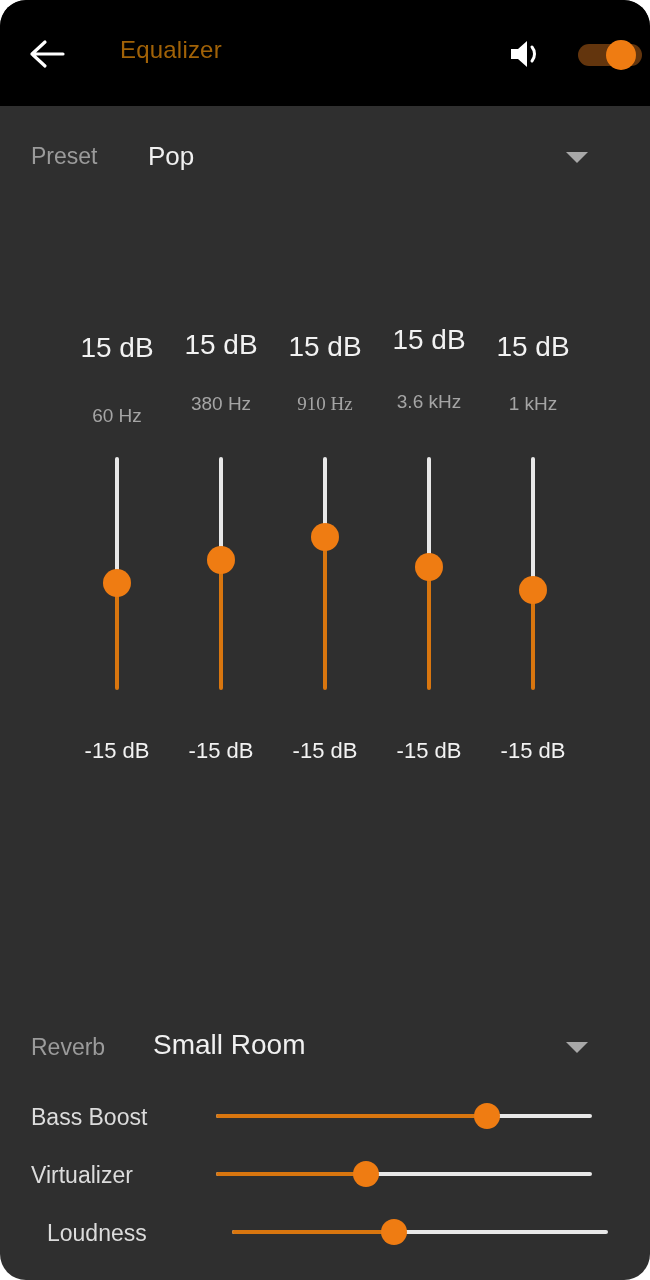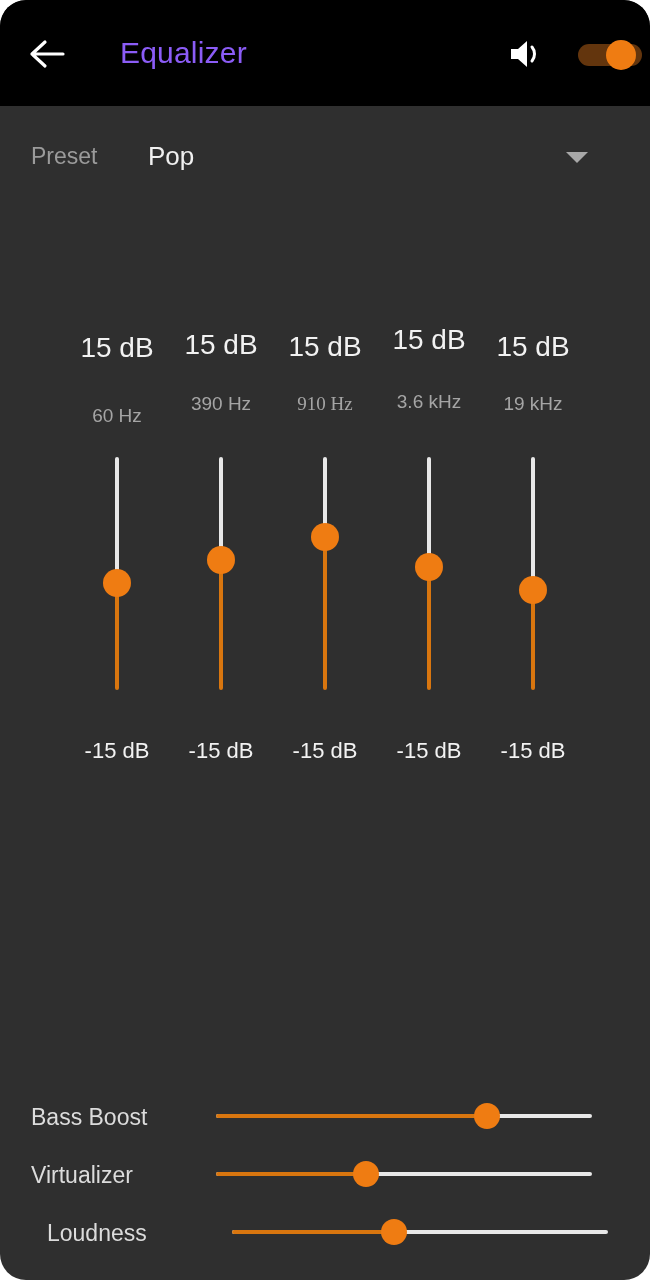--- a/index.html
+++ b/index.html
@@ -38,22 +38,22 @@
   #back-btn {
     position: absolute;
     left: 26px; top: 33px;
     width: 42px; height: 42px;
     display: flex; align-items: center; justify-content: center;
     cursor: pointer;
   }
   #appbar-title {
     position: absolute;
     left: 120px; top: 36px;
-    font-size: 30px;
-    color: #8b5cf6;
+    font-size: 24px;
+    color: #a16207;
     letter-spacing: 0.2px;
     white-space: nowrap;
   }
   #volume-btn {
     position: absolute;
     left: 506px; top: 37px;
     width: 40px; height: 34px;
     display: flex; align-items: center; justify-content: center;
     cursor: pointer;
   }
@@ -282,21 +282,21 @@
   <div id="eq-area">
       <div class="band-top-label" style="left: 117px; top: 332px;">15 dB</div>
       <div class="band-freq-label" style="left: 117px; top: 393px; margin-top: 12px;">60 Hz</div>
       <div class="vslider" style="left: 117px; top: 457px; height: 233px;">
         <div class="track-inactive" style="top: 0px; height: 126px;"></div>
         <div class="track-active" style="top: 126px; height: 107px;"></div>
         <div class="thumb" style="top: 112px;"></div>
       </div>
       <div class="band-bottom-label" style="left: 117px; top: 738px;">-15 dB</div>
       <div class="band-top-label" style="left: 221px; top: 329px;">15 dB</div>
-      <div class="band-freq-label" style="left: 221px; top: 393px;">390 Hz</div>
+      <div class="band-freq-label" style="left: 221px; top: 393px;">380 Hz</div>
       <div class="vslider" style="left: 221px; top: 457px; height: 233px;">
         <div class="track-inactive" style="top: 0px; height: 103px;"></div>
         <div class="track-active" style="top: 103px; height: 130px;"></div>
         <div class="thumb" style="top: 89px;"></div>
       </div>
       <div class="band-bottom-label" style="left: 221px; top: 738px;">-15 dB</div>
       <div class="band-top-label" style="left: 325px; top: 331px;">15 dB</div>
       <div class="band-freq-label" style="left: 325px; top: 393px; font-family: Liberation Serif, serif;">910 Hz</div>
       <div class="vslider" style="left: 325px; top: 457px; height: 233px;">
         <div class="track-inactive" style="top: 0px; height: 80px;"></div>
@@ -306,29 +306,34 @@
       <div class="band-bottom-label" style="left: 325px; top: 738px;">-15 dB</div>
       <div class="band-top-label" style="left: 429px; top: 324px;">15 dB</div>
       <div class="band-freq-label" style="left: 429px; top: 391px;">3.6 kHz</div>
       <div class="vslider" style="left: 429px; top: 457px; height: 233px;">
         <div class="track-inactive" style="top: 0px; height: 110px;"></div>
         <div class="track-active" style="top: 110px; height: 123px;"></div>
         <div class="thumb" style="top: 96px;"></div>
       </div>
       <div class="band-bottom-label" style="left: 429px; top: 738px;">-15 dB</div>
       <div class="band-top-label" style="left: 533px; top: 331px;">15 dB</div>
-      <div class="band-freq-label" style="left: 533px; top: 393px;">19 kHz</div>
+      <div class="band-freq-label" style="left: 533px; top: 393px;">1 kHz</div>
       <div class="vslider" style="left: 533px; top: 457px; height: 233px;">
         <div class="track-inactive" style="top: 0px; height: 133px;"></div>
         <div class="track-active" style="top: 133px; height: 100px;"></div>
         <div class="thumb" style="top: 119px;"></div>
       </div>
       <div class="band-bottom-label" style="left: 533px; top: 738px;">-15 dB</div>
     </div>
 
+  <div id="reverb-row">
+    <div id="reverb-label">Reverb</div>
+    <div id="reverb-value">Small Room</div>
+    <div id="reverb-caret" class="caret"></div>
+  </div>
 
   <div id="effects-area">
       <div class="effect-row" style="top: 1088px;">
         <div class="effect-label" style="top: 16px;">Bass Boost</div>
         <div class="hslider" style="top: 14px;">
           <div class="track-inactive"></div>
           <div class="track-active" style="width: 72%;"></div>
           <div class="thumb" style="left: 72%;"></div>
         </div>
       </div>

